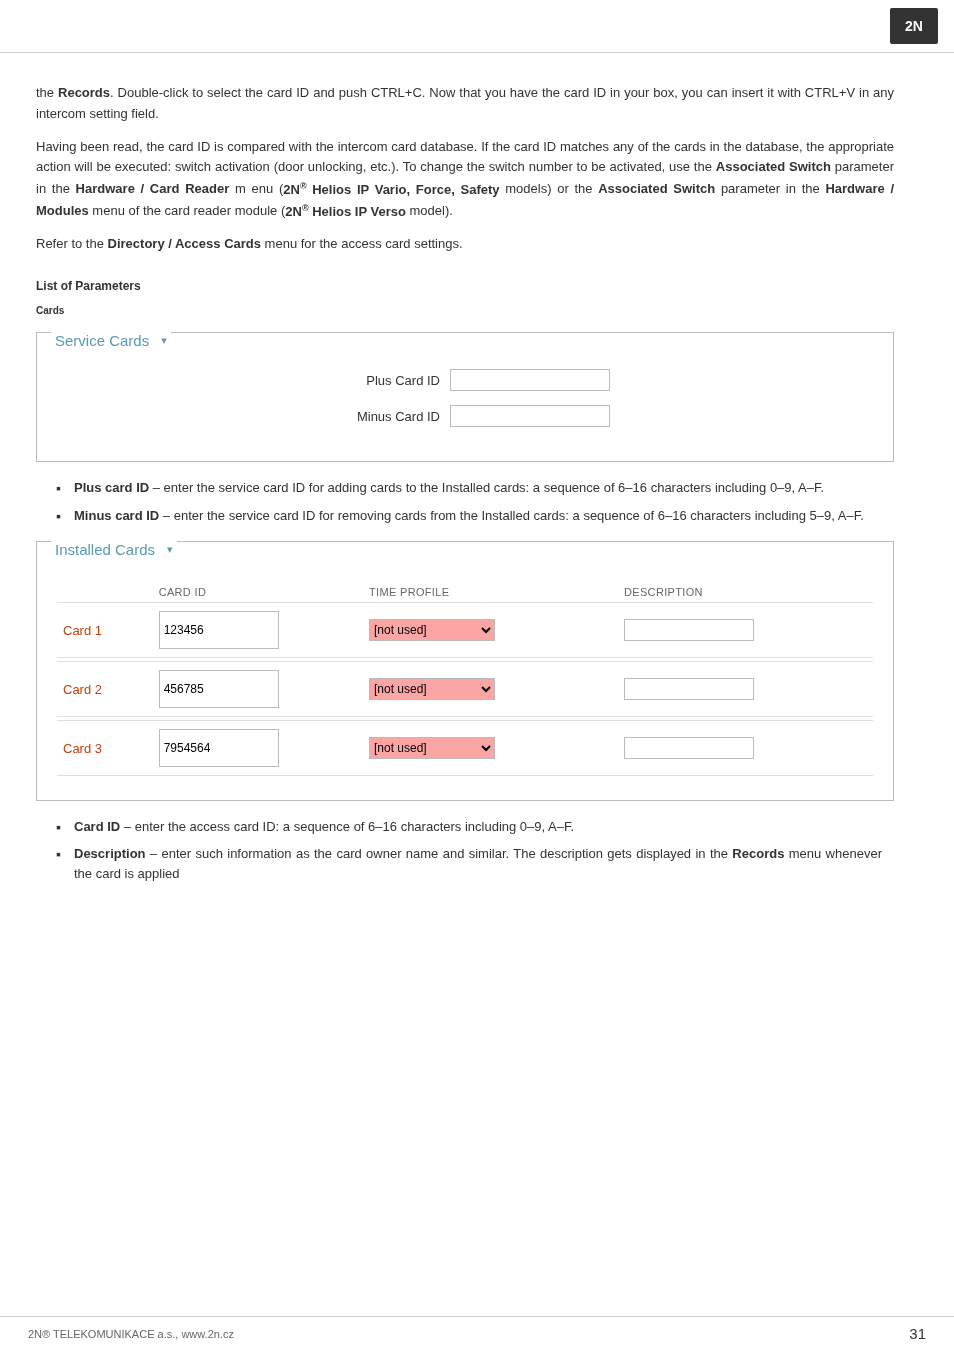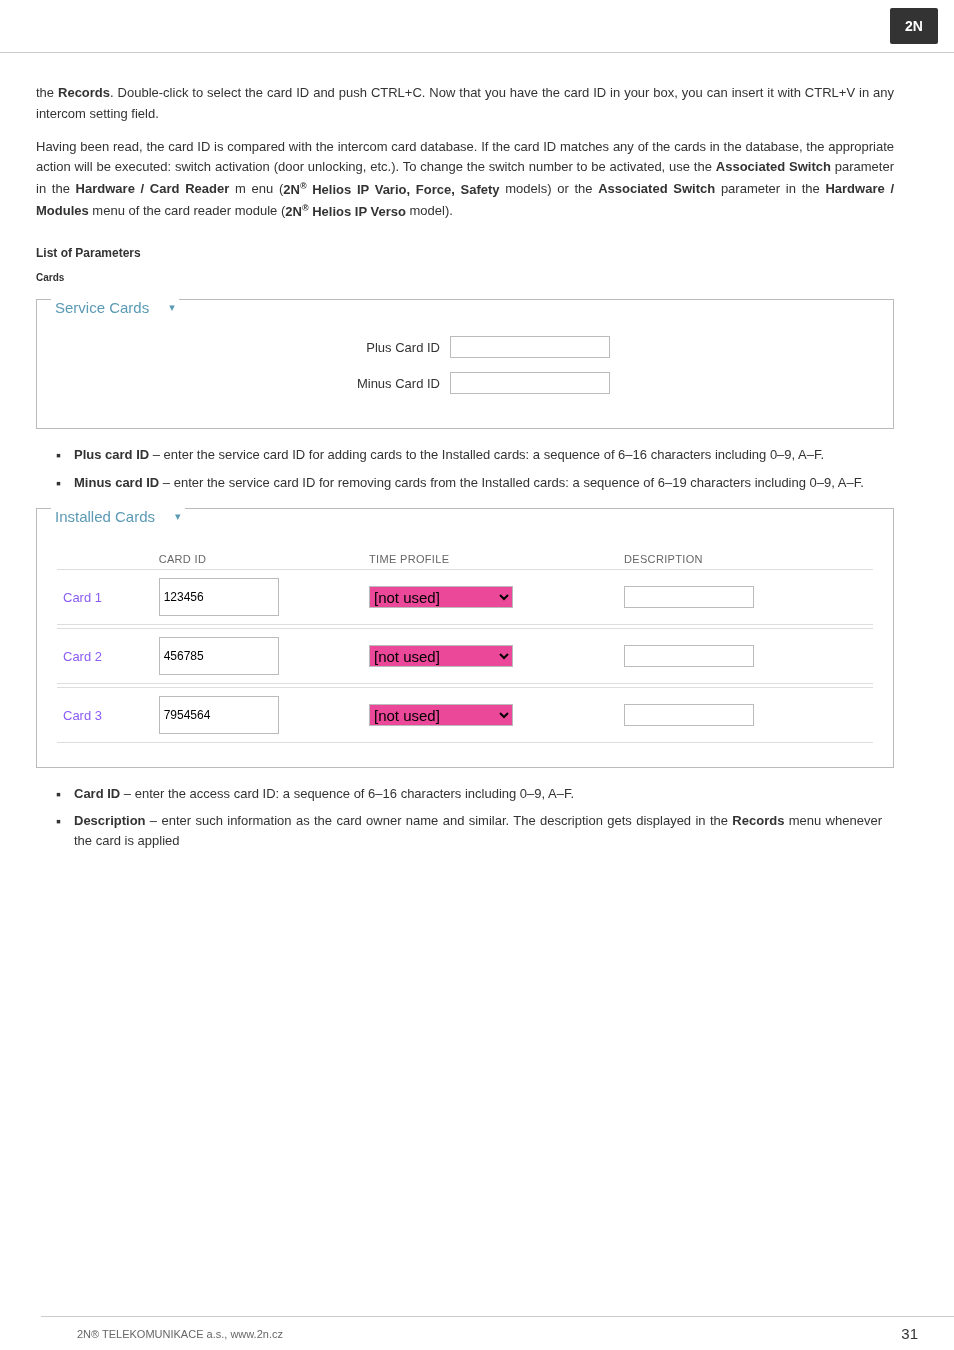--- a/index.html
+++ b/index.html
@@ -69,21 +69,21 @@
     .card-box-title {
       position: absolute;
       top: -1px;
       left: 14px;
       background: #fff;
       padding: 0 4px;
       font-size: 15px;
       color: #5a9ab5;
       display: flex;
       align-items: center;
-      gap: 20px;
+      gap: 12px;
       cursor: pointer;
     }
 
     .card-box-title .chevron {
       font-size: 11px;
     }
 
     .form-row {
       display: flex;
       align-items: center;
@@ -151,73 +151,72 @@
       vertical-align: middle;
       font-size: 13px;
     }
 
     .installed-table tr.spacer-row td {
       height: 4px;
     }
 
     .row-label {
       width: 60px;
-      color: #8b5cf6;
+      color: #c2410c;
       white-space: nowrap;
     }
 
     .row-cardid {
       width: 130px;
     }
 
     .row-cardid input {
       width: 120px;
       height: 38px;
       border: 1px solid #bbb;
       padding: 2px 4px;
       font-size: 12px;
     }
 
     .row-timeprofile {
       width: 160px;
     }
 
     .row-timeprofile select {
-      width: 144px;
+      width: 126px;
       height: 22px;
       border: 1px solid #bbb;
-      font-size: 15px;
-      background: #ec4899;
+      font-size: 12px;
+      background: #fca5a5;
     }
 
     .row-desc {
       width: 160px;
     }
 
     .row-desc input {
       width: 130px;
       height: 22px;
       border: 1px solid #bbb;
       padding: 2px 4px;
       font-size: 12px;
     }
 
     .footer {
       border-top: 1px solid #ccc;
-      padding: 8px 36px;
+      padding: 8px 28px;
       display: flex;
       justify-content: space-between;
       align-items: center;
       font-size: 11px;
       color: #666;
       position: absolute;
       bottom: 0;
       left: 0;
       right: 0;
-      margin-left: 41px;
     }
 
     .footer .page-num {
       font-size: 15px;
       font-weight: normal;
       color: #333;
     }
 
     sup {
       font-size: 9px;
@@ -235,20 +234,23 @@
 <div class="content">
 
   <p class="paragraph">
     the <b>Records</b>. Double-click to select the card ID and push CTRL+C. Now that you have the card ID in your box, you can insert it with CTRL+V in any intercom setting field.
   </p>
 
   <p class="paragraph">
     Having been read, the card ID is compared with the intercom card database. If the card ID matches any of the cards in the database, the appropriate action will be executed: switch activation (door unlocking, etc.). To change the switch number to be activated, use the <b>Associated Switch</b> parameter in the <b>Hardware / Card Reader</b> m enu (<b>2N<sup>®</sup> Helios IP Vario, Force, Safety</b> models) or the <b>Associated Switch</b> parameter in the <b>Hardware / Modules</b> menu of the card reader module (<b>2N<sup>®</sup> Helios IP Verso</b> model).
   </p>
 
+  <p class="paragraph">
+    Refer to the <b>Directory / Access Cards</b> menu for the access card settings.
+  </p>
 
   <div class="section-title">List of Parameters</div>
 
   <div class="sub-title">Cards</div>
 
   <div class="card-box">
     <div class="card-box-title">
       <span>Service Cards</span>
       <span class="chevron">▾</span>
     </div>
@@ -263,21 +265,21 @@
         <input class="form-input" type="text" value="" style="">
       </div>
     </div>
   </div>
 
   <ul class="bullet-list">
     <li>
       <b>Plus card ID</b><span> – enter the service card ID for adding cards to the Installed cards: a sequence of 6–16 characters including 0–9, A–F.</span>
     </li>
     <li>
-      <b>Minus card ID</b><span> –  enter the service card ID for removing cards from the Installed cards: a sequence of 6–19 characters including 0–9, A–F.</span>
+      <b>Minus card ID</b><span> –  enter the service card ID for removing cards from the Installed cards: a sequence of 6–16 characters including 5–9, A–F.</span>
     </li>
   </ul>
 
   <div class="card-box">
     <div class="card-box-title">
       <span>Installed Cards</span>
       <span class="chevron">▾</span>
     </div>
 
     <table class="installed-table">

